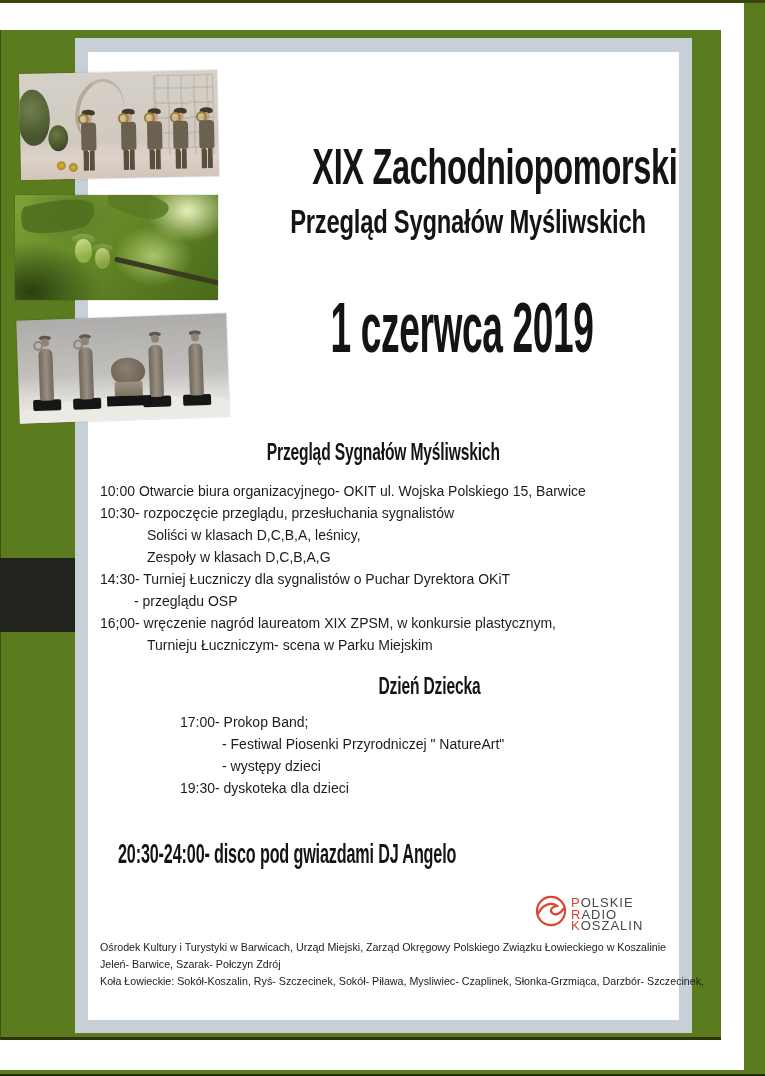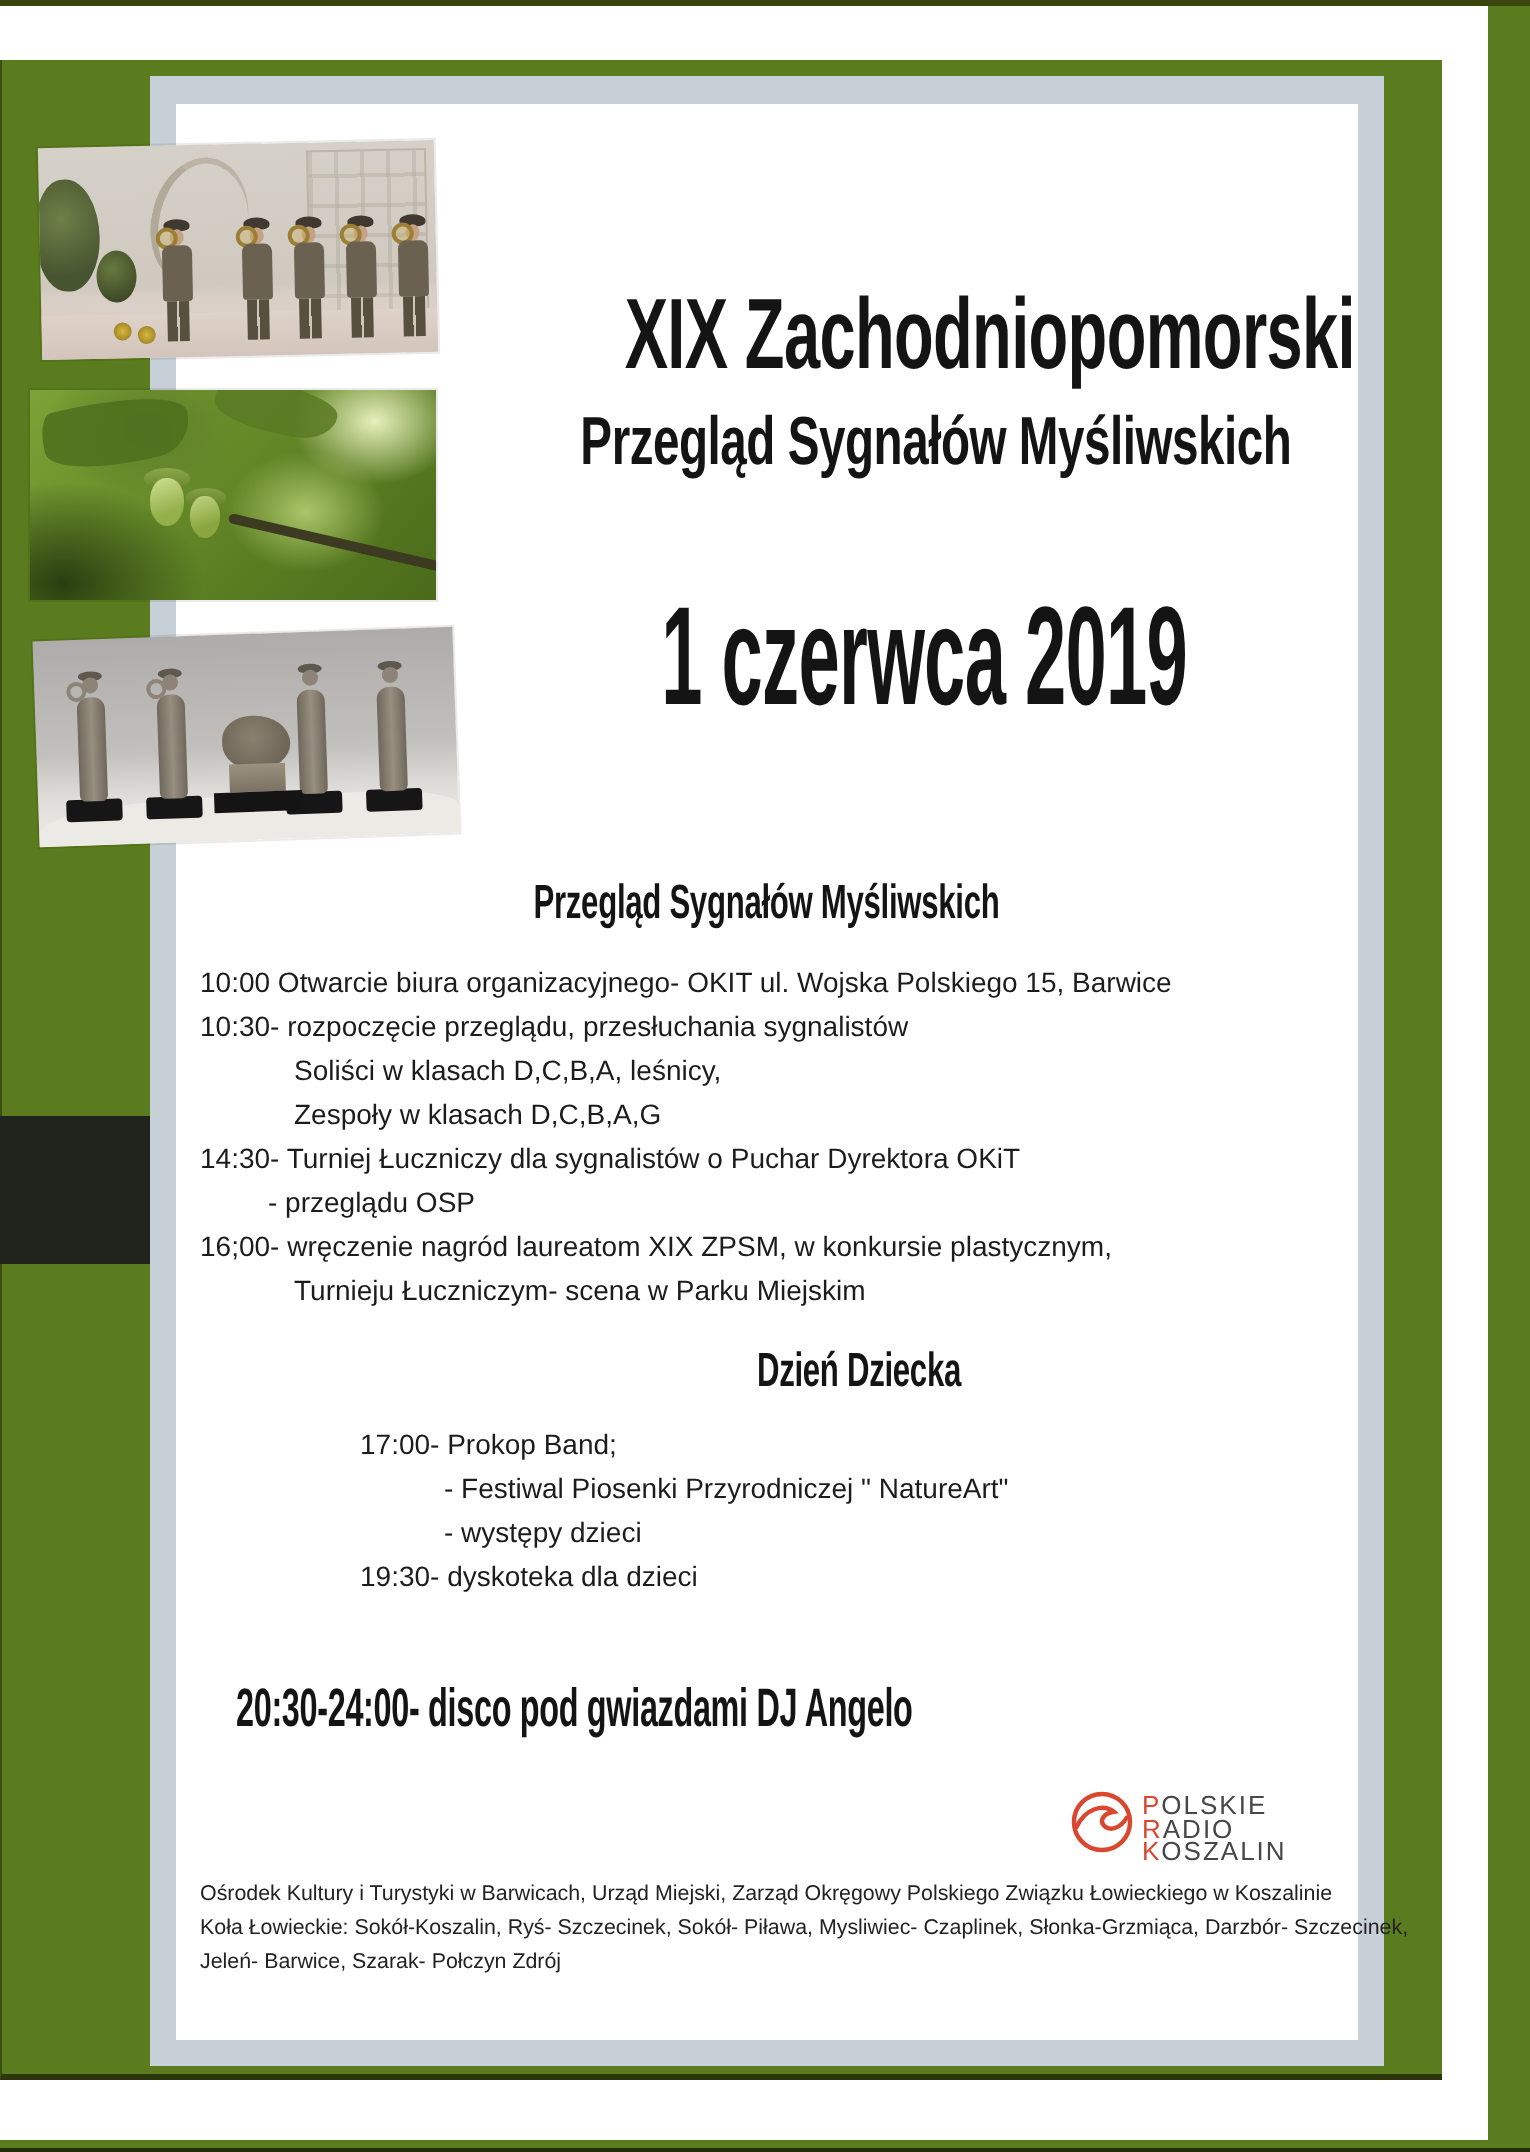--- a/index.html
+++ b/index.html
@@ -260,17 +260,17 @@
     </svg>
   </div>
   <div class="abs logo-text z7">
     <div><span class="init">P</span><span>OLSKIE</span></div>
     <div><span class="init">R</span><span>ADIO</span></div>
     <div><span class="init">K</span><span>OSZALIN</span></div>
   </div>
 
   <div class="abs orgs z7">
     <div>Ośrodek Kultury i Turystyki w Barwicach, Urząd Miejski, Zarząd Okręgowy Polskiego Związku Łowieckiego w Koszalinie</div>
+    <div>Jeleń- Barwice, Szarak- Połczyn Zdrój</div>
     <div>Koła Łowieckie: Sokół-Koszalin, Ryś- Szczecinek, Sokół- Piława, Mysliwiec- Czaplinek, Słonka-Grzmiąca, Darzbór- Szczecinek,</div>
-    <div>Jeleń- Barwice, Szarak- Połczyn Zdrój</div>
   </div>
 
 </div>
 
 </body></html>

